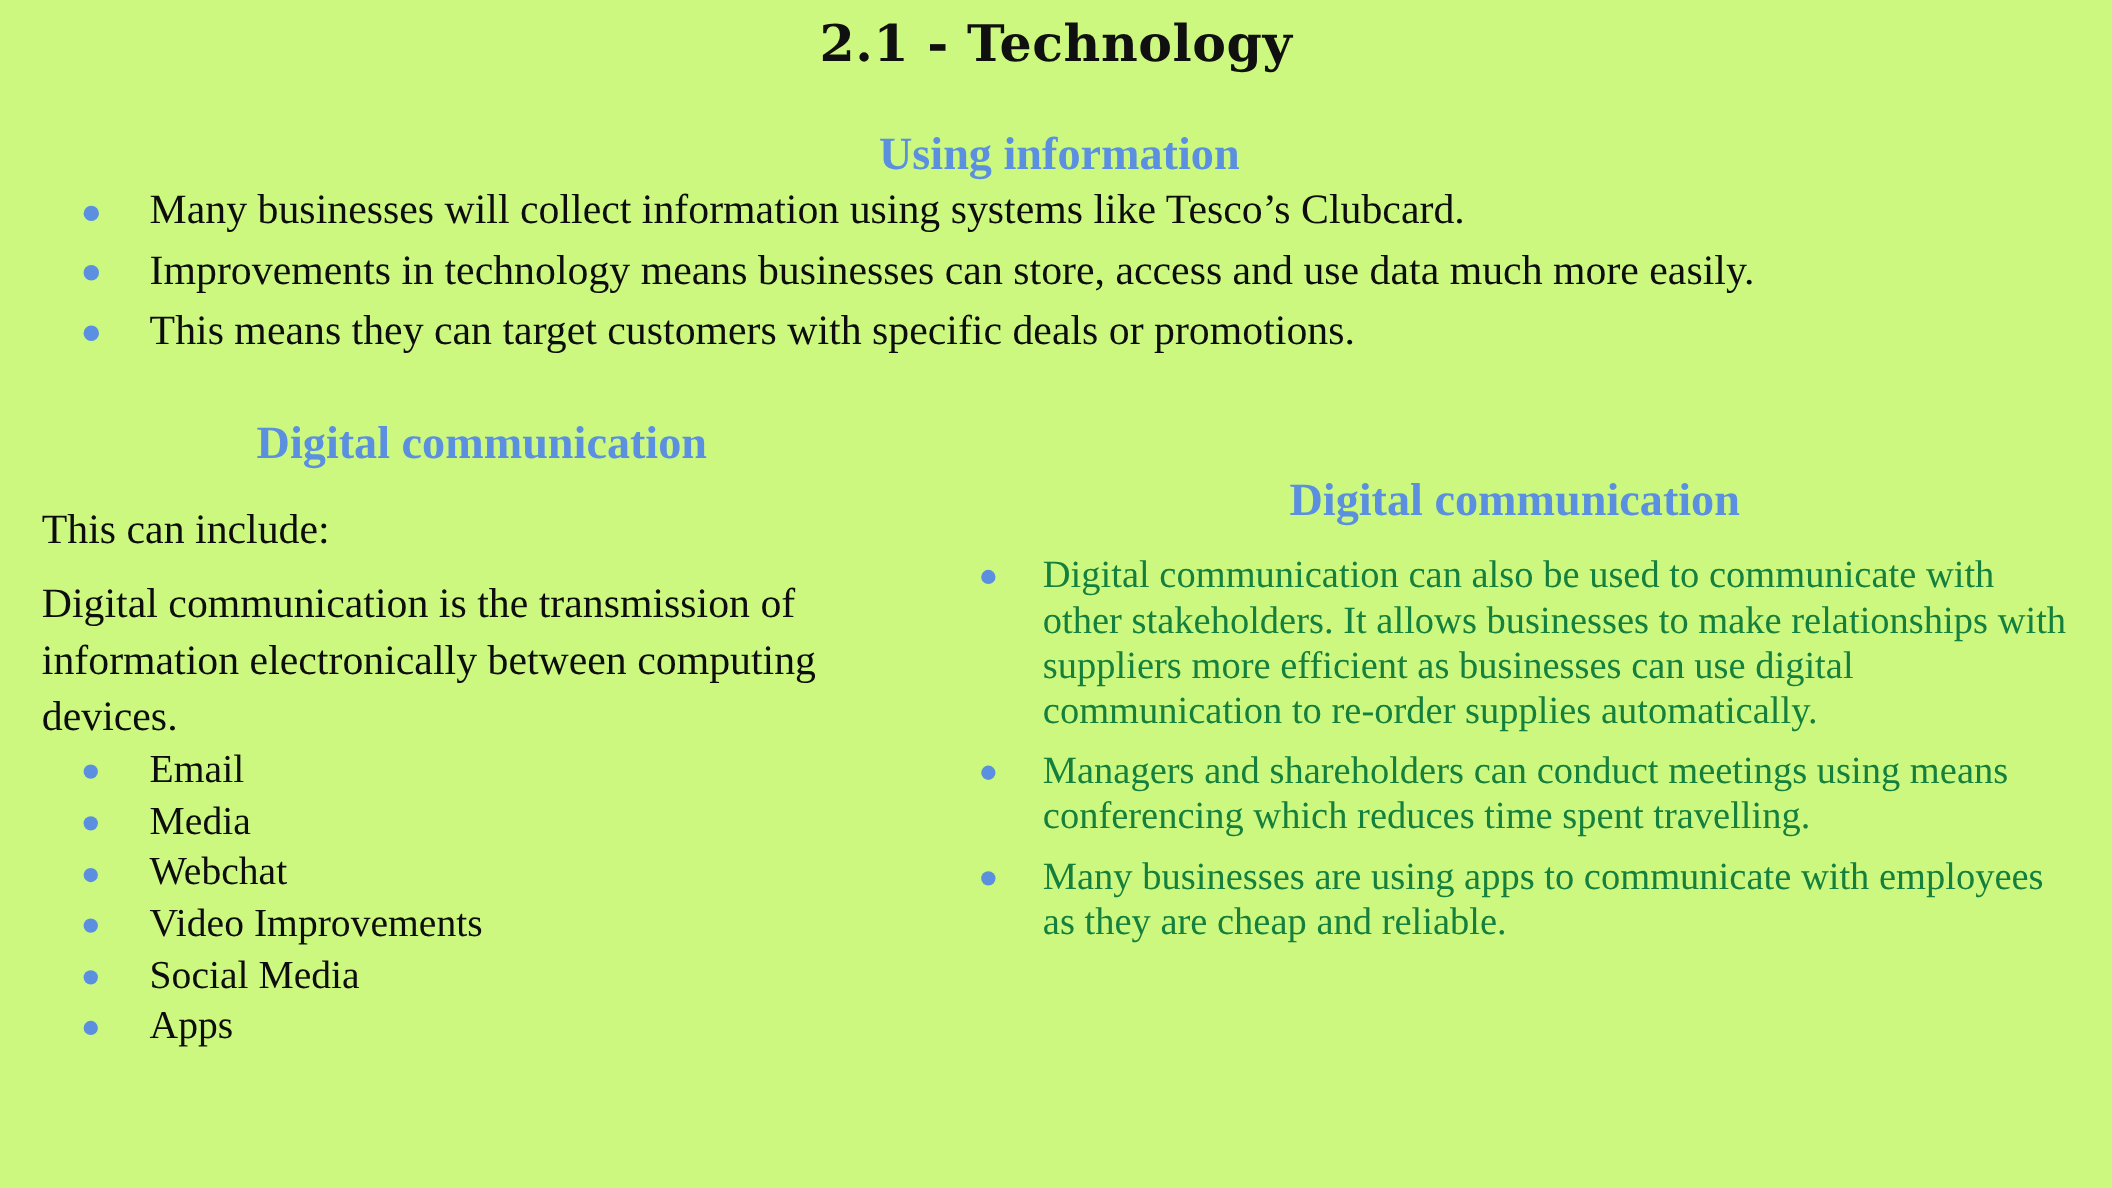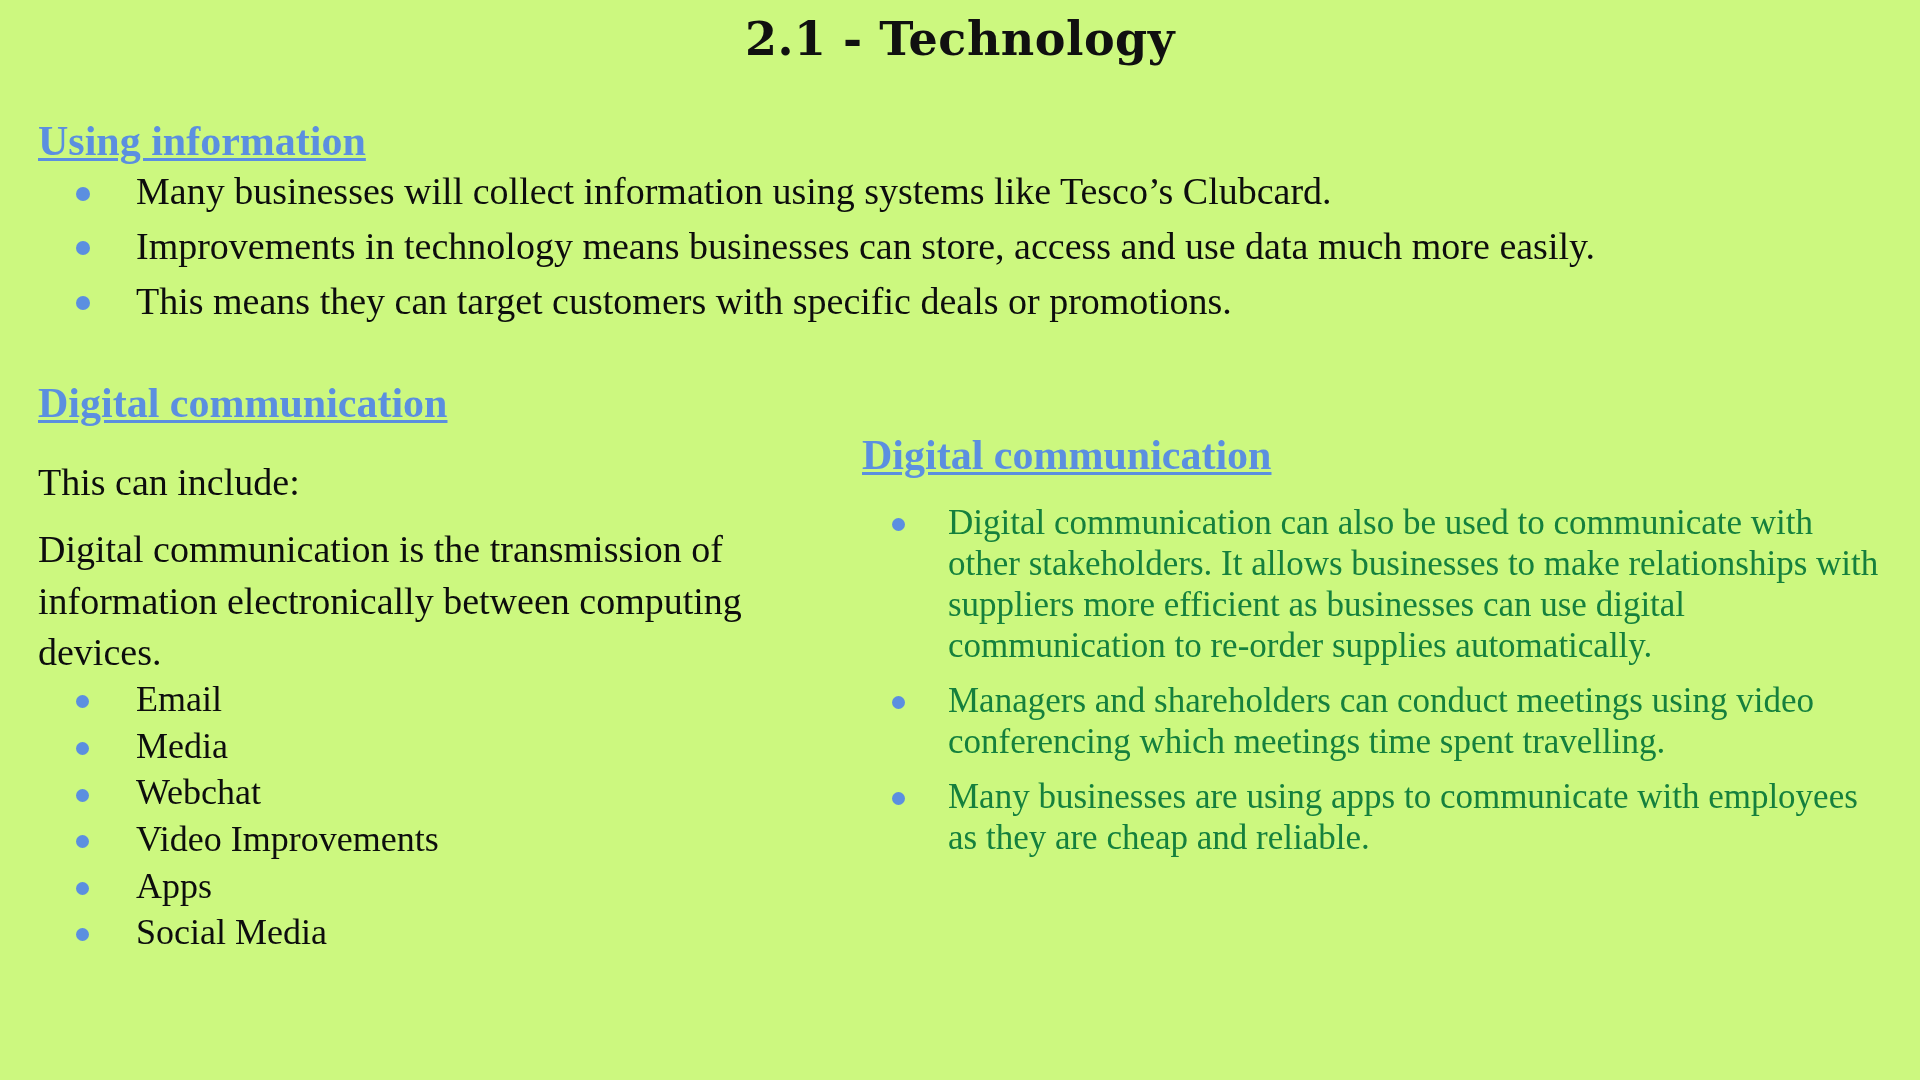--- a/index.html
+++ b/index.html
@@ -31,26 +31,26 @@
     letter-spacing: 0.5px;
     color: #101010;
     margin: 14px 0 0 0;
     line-height: 1.1;
   }
 
   .section-heading {
     color: #5b8fe0;
     font-weight: bold;
     font-size: 42px;
-    text-decoration: underline;
     text-decoration-thickness: 3px;
     text-underline-offset: 3px;
     line-height: 1.12;
     margin: 0;
     white-space: nowrap;
+    text-align: center;
   }
 
   .top-block {
     position: absolute;
     left: 38px;
     top: 118px;
     width: 1850px;
   }
 
   .bullet-list {
@@ -193,29 +193,29 @@
 
       <p class="para tight">This can include:</p>
 
       <p class="para">Digital communication is the transmission of information electronically between computing devices.</p>
 
       <ul class="sub-list">
         <li>Email</li>
         <li>Media</li>
         <li>Webchat</li>
         <li>Video Improvements</li>
+        <li>Social Media</li>
         <li>Apps</li>
-        <li>Social Media</li>
       </ul>
     </div>
 
     <div class="col-right">
       <div class="section-heading heading-right">Digital communication</div>
 
       <ul class="right-list">
         <li>Digital communication can also be used to communicate with other stakeholders. It allows businesses to make relationships with suppliers more efficient as businesses can use digital communication to re-order supplies automatically.</li>
-        <li>Managers and shareholders can conduct meetings using video conferencing which meetings time spent travelling.</li>
+        <li>Managers and shareholders can conduct meetings using means conferencing which reduces time spent travelling.</li>
         <li>Many businesses are using apps to communicate with employees as they are cheap and reliable.</li>
       </ul>
     </div>
 
   </div>
 </div>
 
 </body></html>

